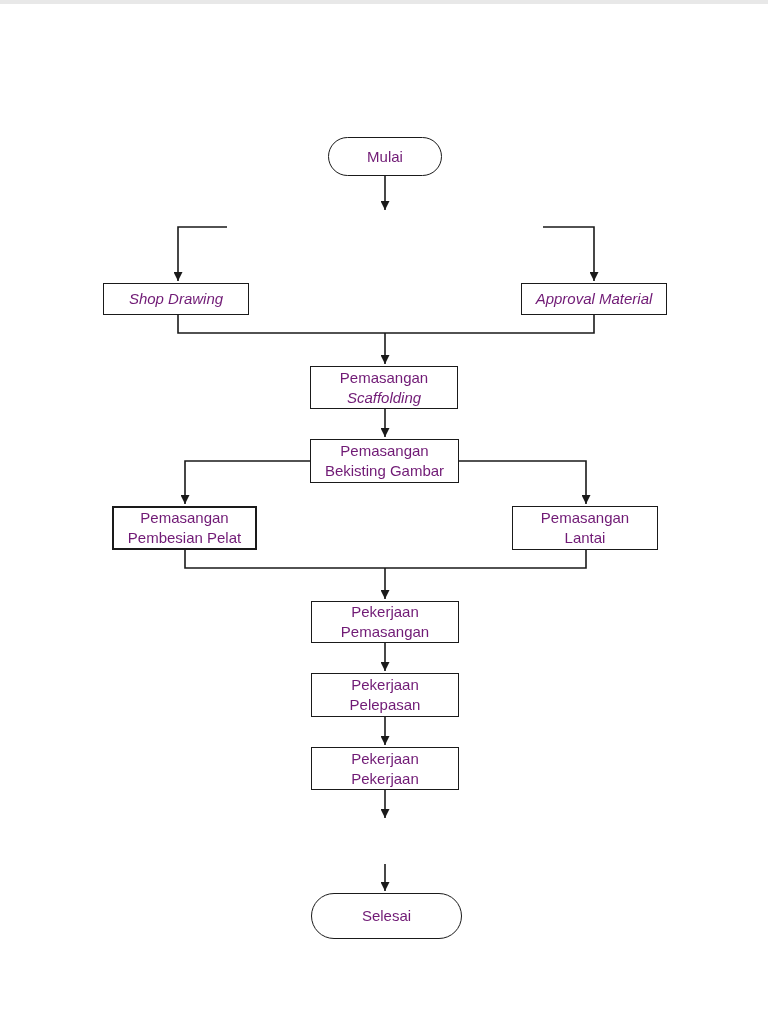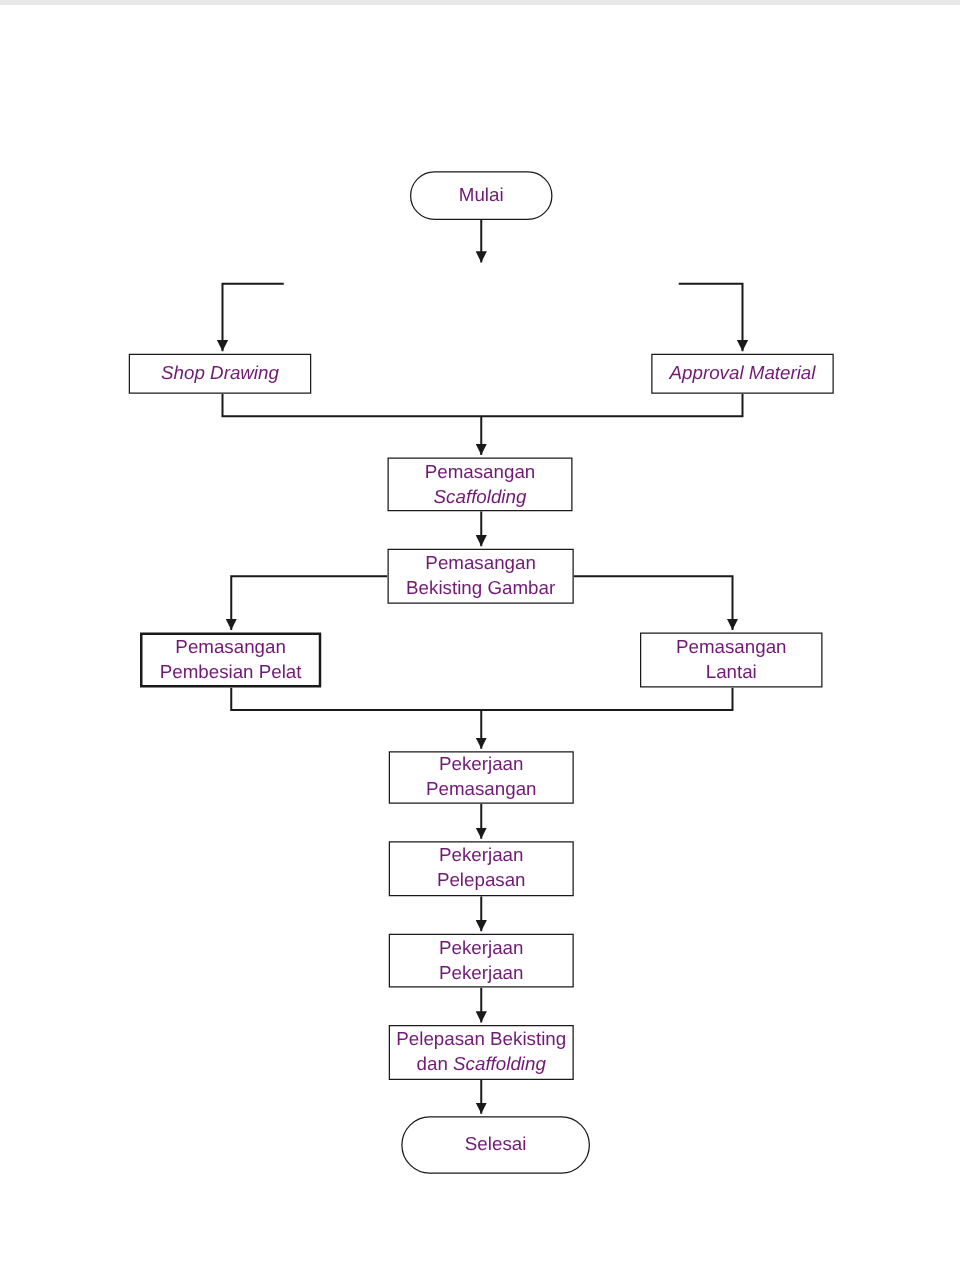--- a/index.html
+++ b/index.html
@@ -42,21 +42,21 @@
   #n-shop       { left: 103px; top: 279px; width: 146px; height: 32px; }
   #n-approval   { left: 521px; top: 279px; width: 146px; height: 32px; }
   #n-scaff      { left: 310px; top: 362px; width: 148px; height: 43px; }
   #n-balok      { left: 310px; top: 435px; width: 149px; height: 44px; }
   #n-pelat      { left: 112px; top: 502px; width: 145px; height: 44px; }
   #n-bondek     { left: 512px; top: 502px; width: 146px; height: 44px; }
   #n-pembesian  { left: 311px; top: 597px; width: 148px; height: 42px; }
   #n-pengecoran { left: 311px; top: 669px; width: 148px; height: 44px; }
   #n-perawatan  { left: 311px; top: 743px; width: 148px; height: 43px; }
   #n-pelepasan  { left: 311px; top: 816px; width: 148px; height: 44px; }
-  #n-selesai    { left: 321px; top: 889px; width: 151px; height: 46px; }
+  #n-selesai    { left: 311px; top: 889px; width: 151px; height: 46px; }
 </style>
 </head>
 <body>
 
 <div id="page">
 
   <svg id="connectors" width="768" height="1024" viewBox="0 0 768 1024" fill="none" stroke="#1a1a1a" stroke-width="1.6">
     <defs>
       <marker id="arr" viewBox="0 0 10 10" refX="10" refY="5" markerWidth="9" markerHeight="9" orient="auto" markerUnits="userSpaceOnUse">
         <path d="M0,0 L10,5 L0,10 Z" fill="#1a1a1a" stroke="none"></path>
@@ -120,22 +120,18 @@
   <div id="n-pengecoran" class="node">
     <div>Pekerjaan</div>
     <div>Pelepasan</div>
   </div>
 
   <div id="n-perawatan" class="node">
     <div>Pekerjaan</div>
     <div>Pekerjaan</div>
   </div>
 
-  <div id="n-pelepasan" class="node">
-    <div>Pelepasan Bekisting</div>
-    <div><span>dan </span><span class="it">Scaffolding</span></div>
-  </div>
 
   <div id="n-selesai" class="node stadium">
     <span>Selesai</span>
   </div>
 
 </div>
 
 </body></html>

